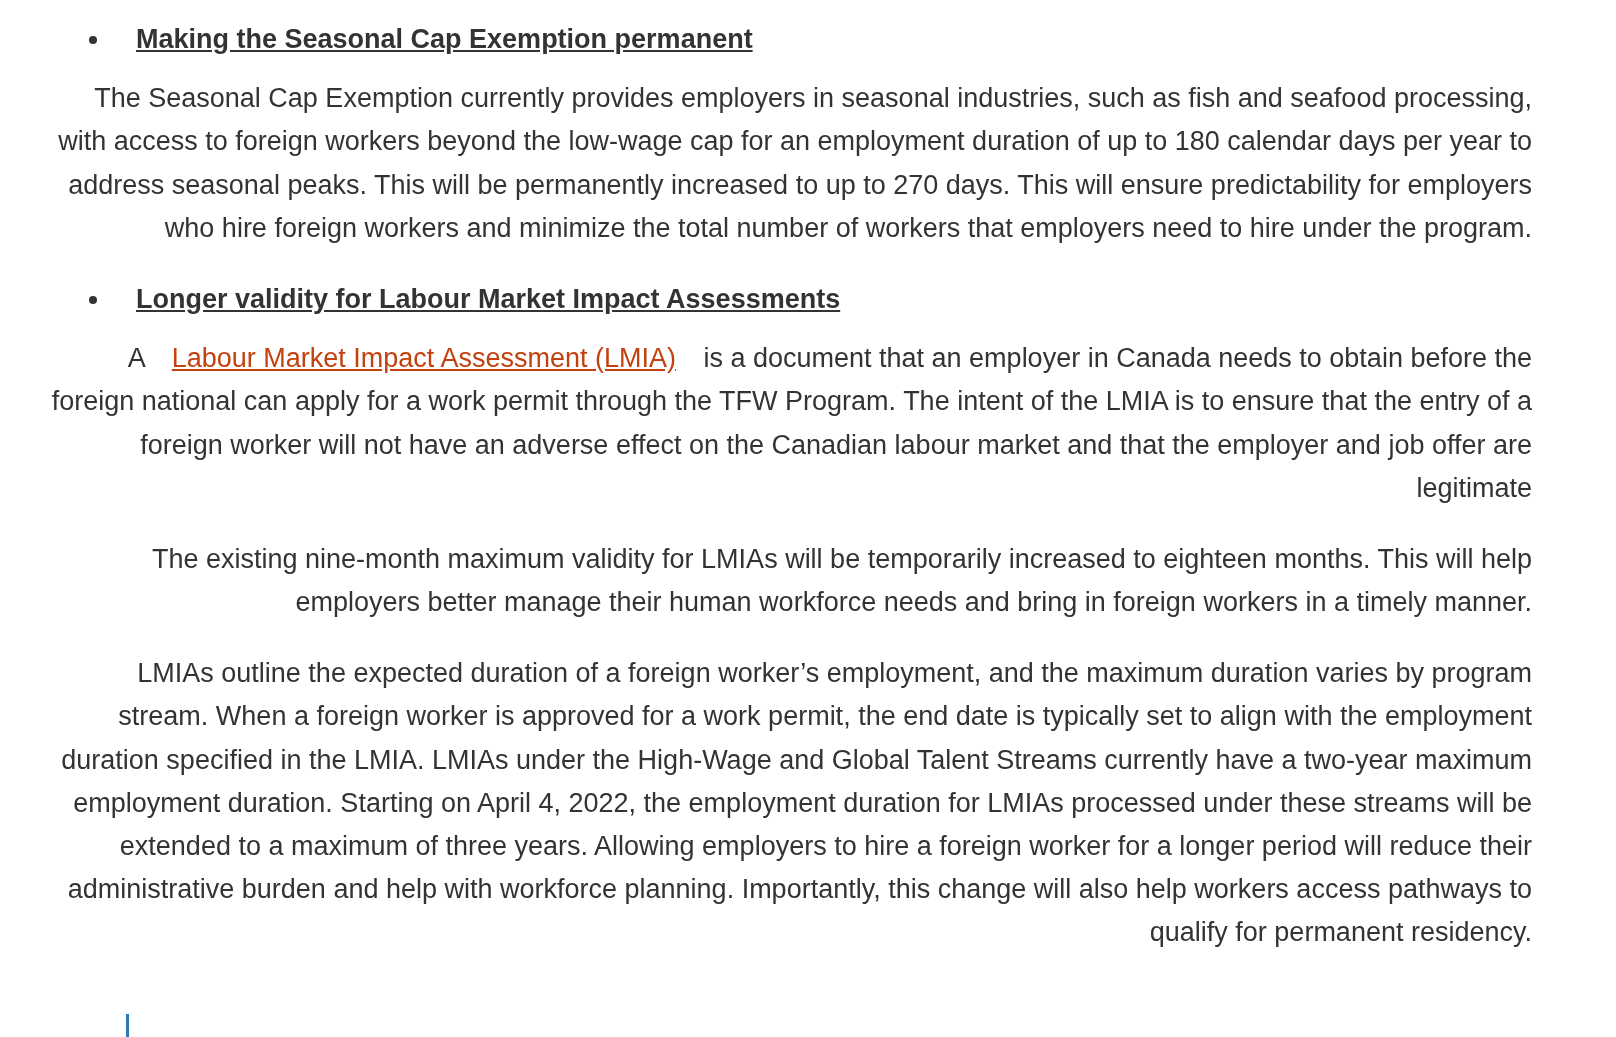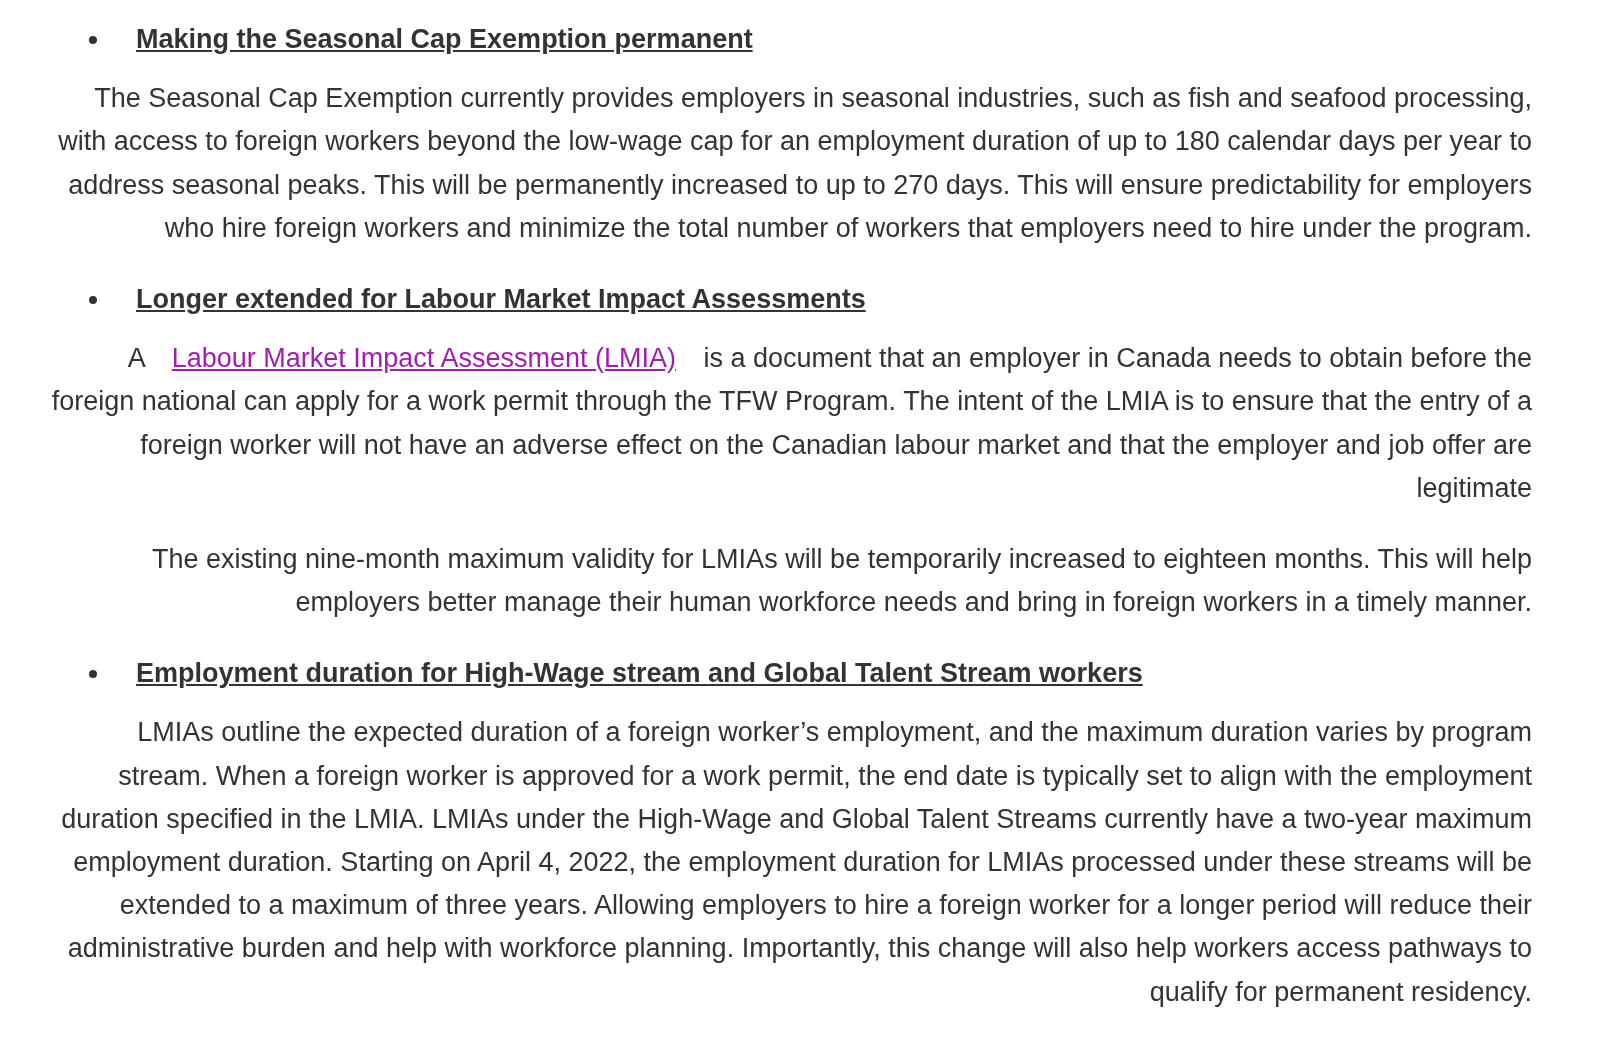--- a/index.html
+++ b/index.html
@@ -29,21 +29,21 @@
   .section-heading {
     font-weight: bold;
     text-decoration: underline;
     color: #333333;
   }
   p.body-para {
     margin: 0 0 28px 0;
     text-align: right;
   }
   a.text-link {
-    color: #a21caf;
+    color: #c2410c;
     text-decoration: underline;
     cursor: pointer;
   }
   .cutoff-bar {
     position: absolute;
     left: 86px;
     bottom: 0;
     width: 3px;
     height: 23px;
     background: #2b7bb9;
@@ -56,28 +56,23 @@
 
   <ul class="bullet-list">
     <li>
       <span class="section-heading">Making the Seasonal Cap Exemption permanent</span>
     </li>
   </ul>
   <p class="body-para">The Seasonal Cap Exemption currently provides employers in seasonal industries, such as fish and seafood processing, with access to foreign workers beyond the low-wage cap for an employment duration of up to 180 calendar days per year to address seasonal peaks. This will be permanently increased to up to 270 days. This will ensure predictability for employers who hire foreign workers and minimize the total number of workers that employers need to hire under the program.</p>
 
   <ul class="bullet-list">
     <li>
-      <span class="section-heading">Longer extended for Labour Market Impact Assessments</span>
+      <span class="section-heading">Longer validity for Labour Market Impact Assessments</span>
     </li>
   </ul>
   <p class="body-para"><span>A </span><a class="text-link">Labour Market Impact Assessment (LMIA)</a><span> is a document that an employer in Canada needs to obtain before the foreign national can apply for a work permit through the TFW Program. The intent of the LMIA is to ensure that the entry of a foreign worker will not have an adverse effect on the Canadian labour market and that the employer and job offer are legitimate</span></p>
   <p class="body-para">The existing nine-month maximum validity for LMIAs will be temporarily increased to eighteen months. This will help employers better manage their human workforce needs and bring in foreign workers in a timely manner.</p>
 
-  <ul class="bullet-list">
-    <li>
-      <span class="section-heading">Employment duration for High-Wage stream and Global Talent Stream workers</span>
-    </li>
-  </ul>
   <p class="body-para">LMIAs outline the expected duration of a foreign worker’s employment, and the maximum duration varies by program stream. When a foreign worker is approved for a work permit, the end date is typically set to align with the employment duration specified in the LMIA. LMIAs under the High-Wage and Global Talent Streams currently have a two-year maximum employment duration. Starting on April 4, 2022, the employment duration for LMIAs processed under these streams will be extended to a maximum of three years. Allowing employers to hire a foreign worker for a longer period will reduce their administrative burden and help with workforce planning. Importantly, this change will also help workers access pathways to qualify for permanent residency.</p>
 
   <div class="cutoff-bar"></div>
 
 </main>
 
 </body></html>

